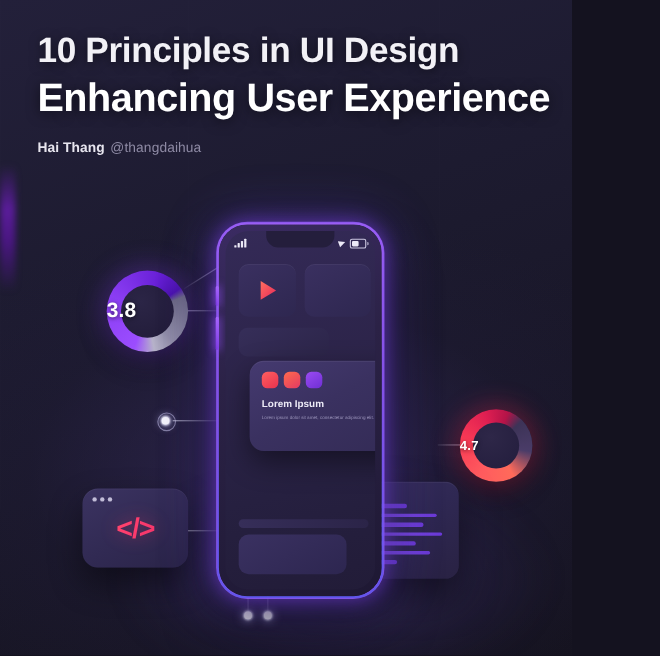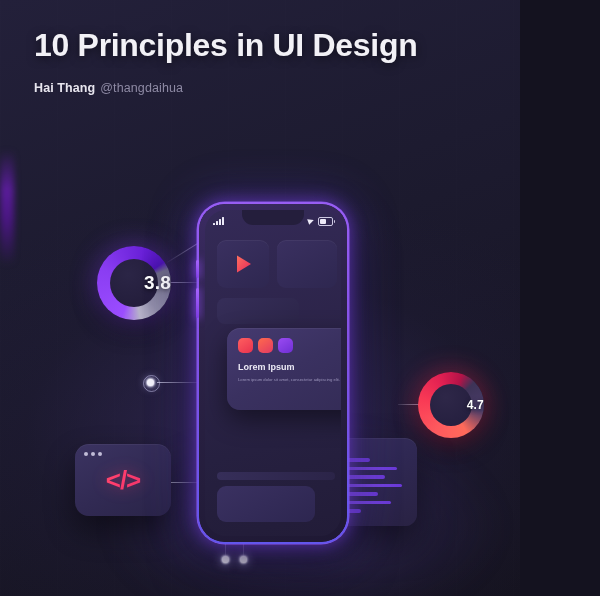--- a/index.html
+++ b/index.html
@@ -93,21 +93,21 @@
   .cardsub{position:absolute;left:11px;top:48px;width:108px;font-size:4.2px;line-height:1.75;color:#9b94bb;}
 
   .botbar{position:absolute;left:12px;bottom:14px;width:98px;height:36px;border-radius:9px;
     background:linear-gradient(150deg,#3a3161,#2d2650);}
   .botbar2{position:absolute;left:12px;bottom:56px;width:118px;height:8px;border-radius:4px;
     background:linear-gradient(90deg,#362e59,#2b2448);}
   .sidebtn{position:absolute;left:-3px;width:3px;border-radius:2px;background:linear-gradient(180deg,#a864ff,#7b38e0);
     box-shadow:0 0 8px 1px rgba(150,80,255,.7);}
 
   
-  .donut{position:absolute;border-radius:50%;display:flex;align-items:center;justify-content:flex-end;}
+  .donut{position:absolute;border-radius:50%;display:flex;align-items:center;justify-content:flex-start;}
   .donut .hole{position:absolute;border-radius:50%;}
   .donut .val{position:relative;color:#fff;font-weight:700;letter-spacing:.2px;text-shadow:0 1px 4px rgba(0,0,0,.6);}
   .d38{left:97px;top:60px;width:74px;height:74px;
     background:conic-gradient(from 200deg,#9b4dff 0deg,#8a3df2 95deg,#6a21d8 175deg,#4b13b0 215deg,#6d6a86 228deg,#908da8 300deg,#b6b2c9 330deg,#9b4dff 360deg);
     box-shadow:0 0 22px 5px rgba(120,60,220,.35), 0 10px 24px rgba(0,0,0,.45);}
   .d38 .hole{inset:13px;background:radial-gradient(circle at 38% 32%,#2b2546,#241e3c 70%);}
   .d38 .val{font-size:19px;}
   .d47{left:418px;top:186px;width:66px;height:66px;
     background:conic-gradient(from 210deg,#ff5b5f 0deg,#f93a55 70deg,#e01f52 130deg,#b41348 170deg,#3d3357 196deg,#4a3c68 250deg,#ff6a5a 300deg,#ff5b5f 360deg);
     box-shadow:0 0 22px 5px rgba(230,45,85,.32), 0 10px 24px rgba(0,0,0,.45);}
@@ -141,20 +141,21 @@
 </style>
 </head>
 <body>
 
 <div class="poster">
   <div class="tex"></div>
   <div class="leftband"></div>
 
   <div class="header">
     <div class="t1">10 Principles in UI Design</div>
+    <div class="t2">Enhancing User Experience</div>
     <div class="byline">
       <span class="byname">Hai Thang</span><span class="byhandle">@thangdaihua</span>
     </div>
   </div>
 
   <div class="stage">
     <div class="floorglow"></div>
 
     <div class="diag" style="left:167px;top:76px;width:62px;transform:rotate(-32deg);"></div>
     <div class="node" style="left:218px;top:27px;width:7px;height:7px;"></div>

